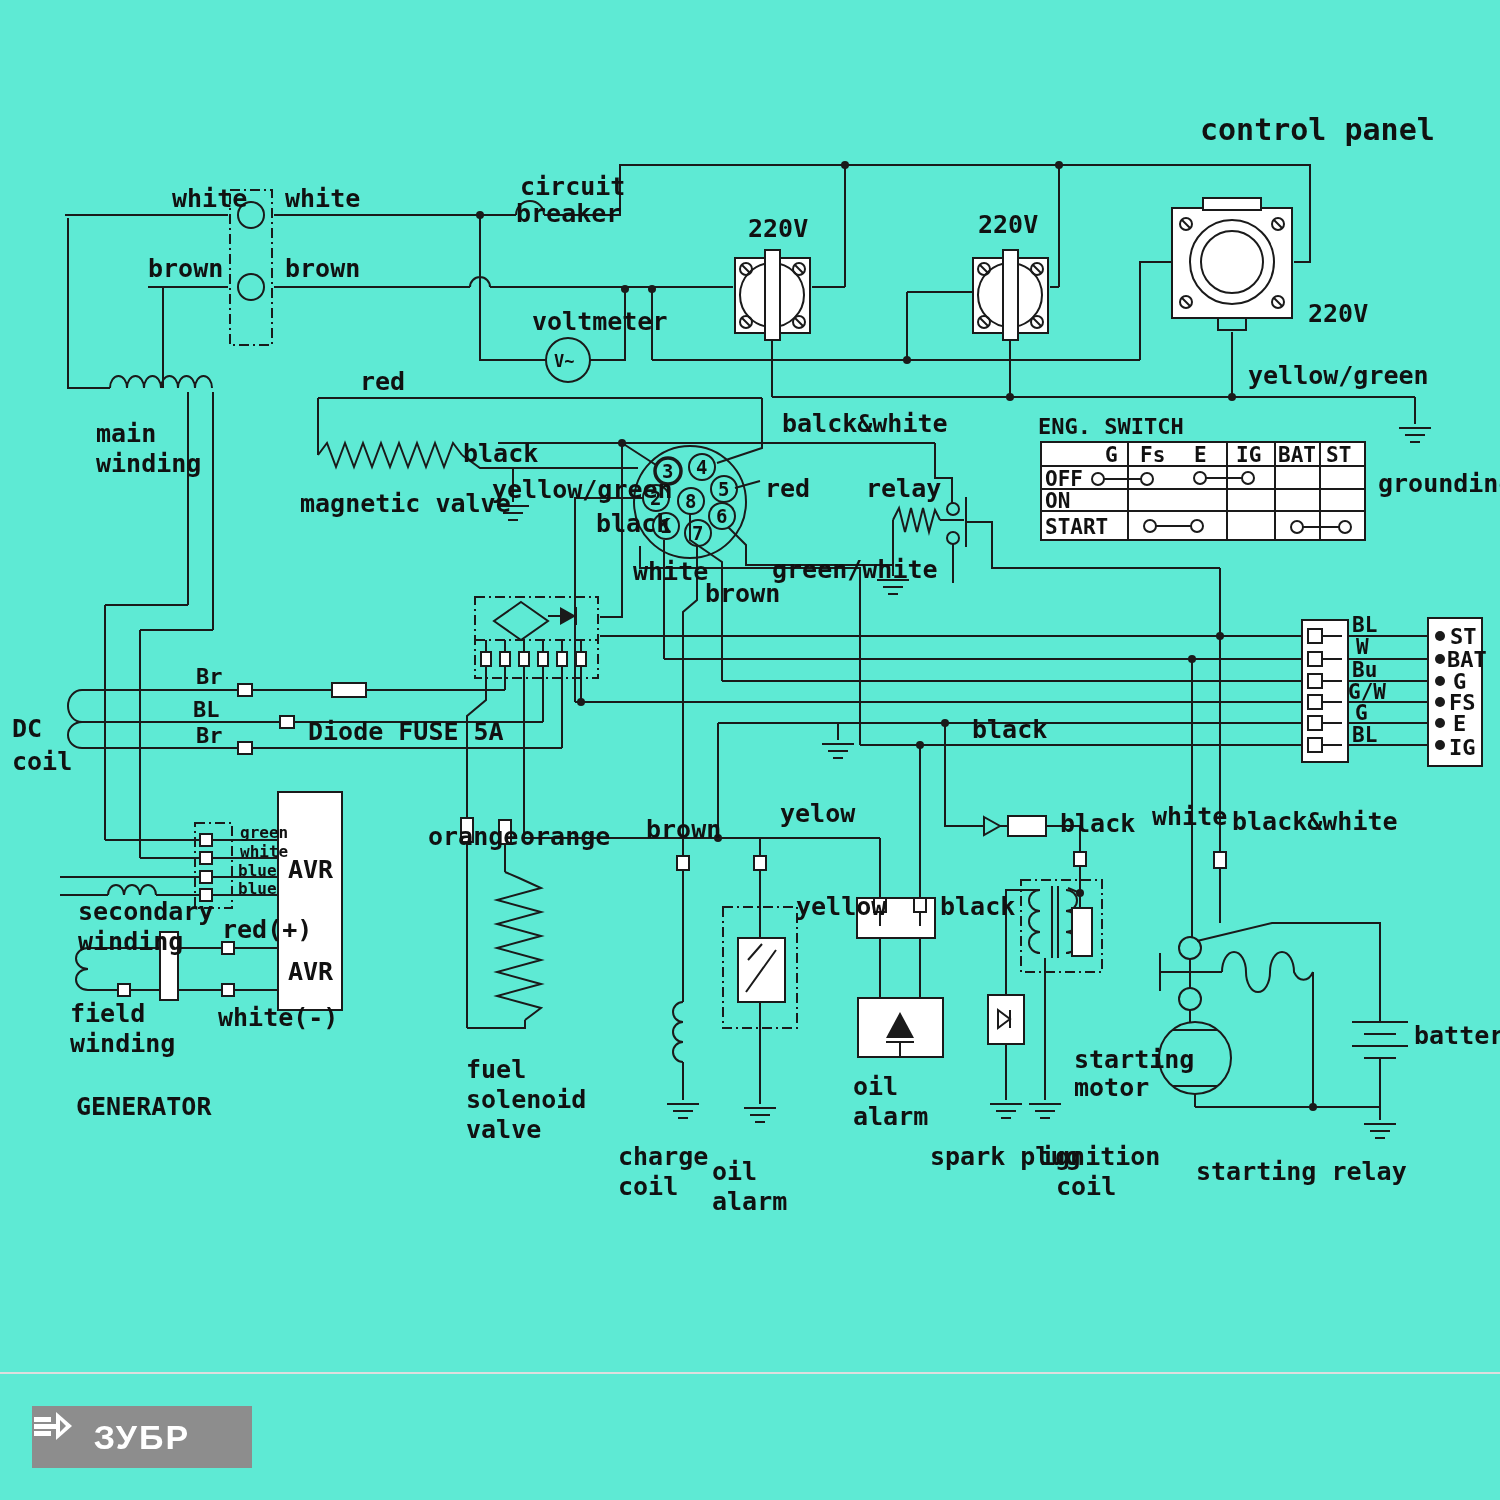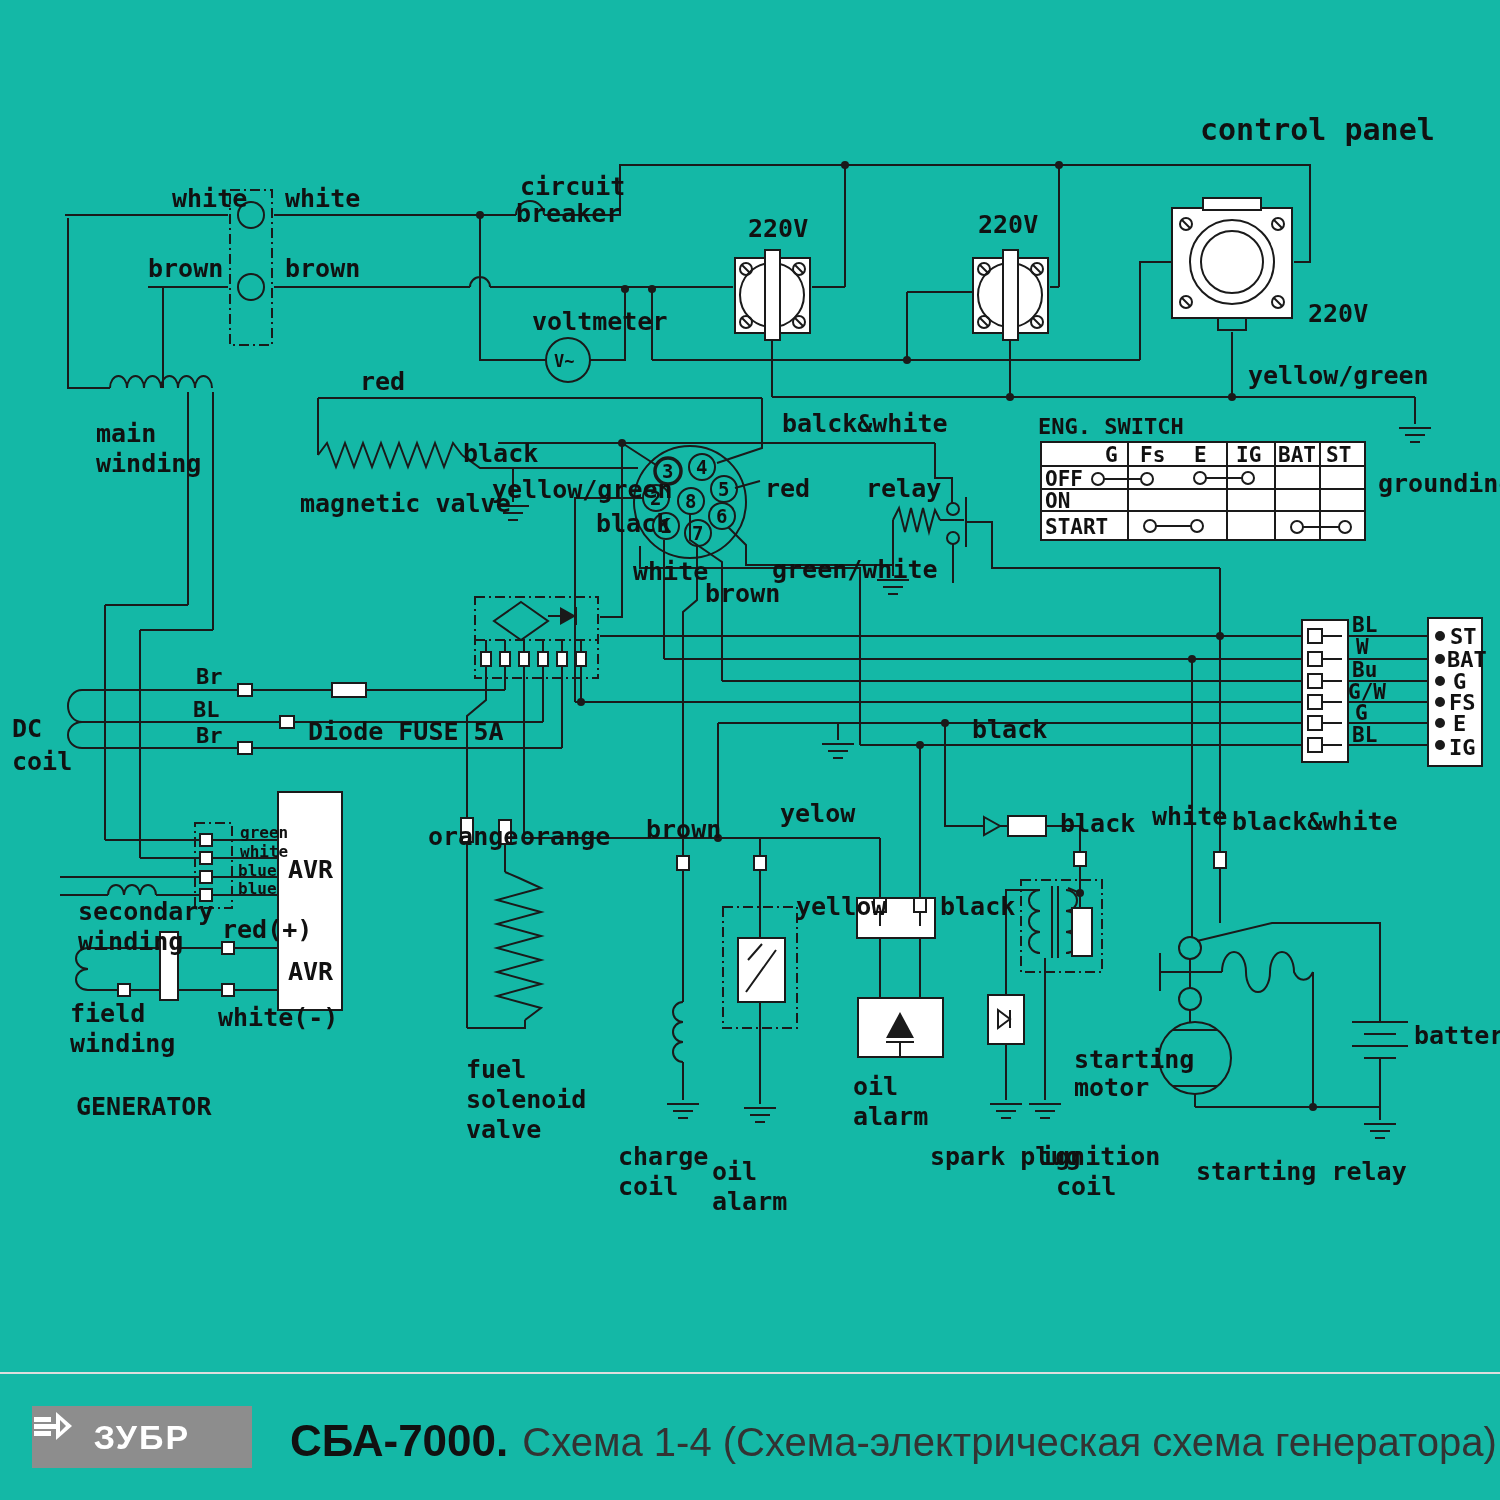--- a/index.html
+++ b/index.html
@@ -1,16 +1,16 @@
 <!DOCTYPE html>
 <html><head>
 <meta charset="utf-8">
 <style>
   html,body{margin:0;padding:0;background:#fff;}
-  .page{position:relative;width:1500px;height:1500px;background:#14b8a6;overflow:hidden;
+  .page{position:relative;width:1500px;height:1500px;background:#5eead4;overflow:hidden;
         font-family:"DejaVu Sans Mono",monospace;}
   svg{position:absolute;left:0;top:0;}
   .w{fill:none;stroke:#1a1a1a;stroke-width:2;}
   .w3{fill:none;stroke:#1a1a1a;stroke-width:3.5;}
   .dd{fill:none;stroke:#1a1a1a;stroke-width:2;stroke-dasharray:10 4 2 4;}
   .dot{fill:#1a1a1a;stroke:none;}
   .blk{fill:#1a1a1a;stroke:none;}
   .box{fill:#fff;stroke:#1a1a1a;stroke-width:2;}
   text{fill:#111;font-family:"DejaVu Sans Mono",monospace;font-weight:bold;}
   .t30{font-size:30px;} .t25{font-size:25px;} .t22{font-size:22px;}
@@ -442,16 +442,13 @@
 <div class="badge">
   <svg width="42" height="40" viewBox="0 0 42 40">
     <rect x="2" y="11" width="17" height="5" fill="#fff"></rect>
     <rect x="2" y="18" width="22" height="5" fill="#fff"></rect>
     <rect x="2" y="25" width="17" height="5" fill="#fff"></rect>
     <path d="M24 6 L40 20 L24 34 Z" fill="#fff"></path>
     <path d="M28 14 L34 20 L28 26 Z" fill="#8d8d8d"></path>
   </svg>
   <span class="brand">ЗУБР</span>
 </div>
-<div class="cap">
-  <span class="model">СБА-7000.</span><span class="rest">Схема 1-4 (Схема-электрическая схема генератора)</span>
 </div>
-</div>
 
 </body></html>

